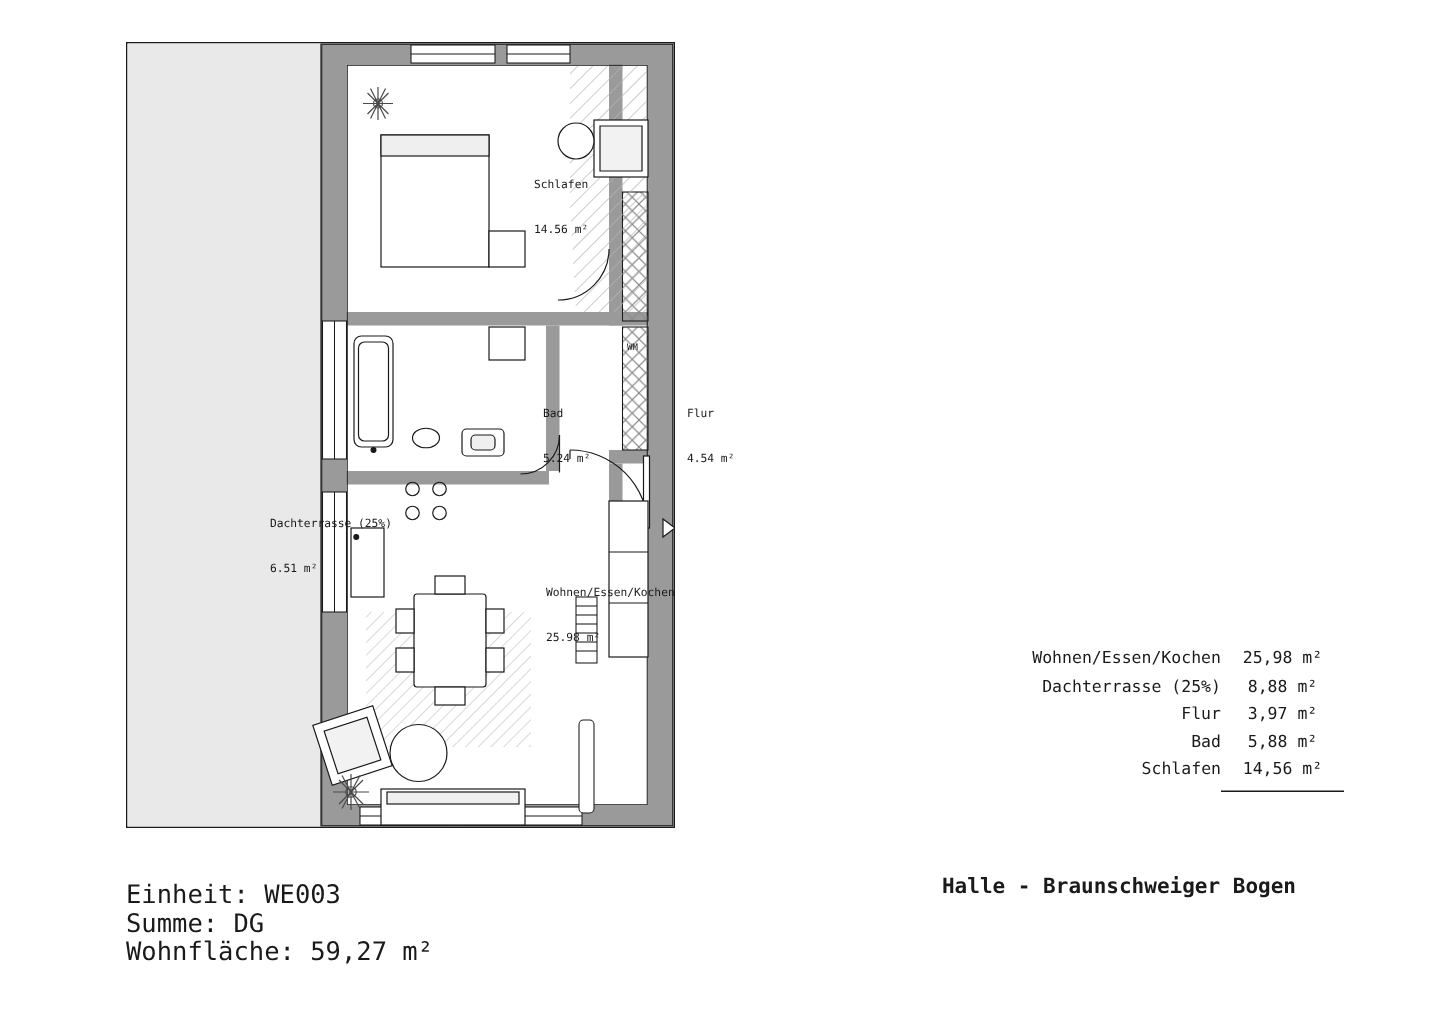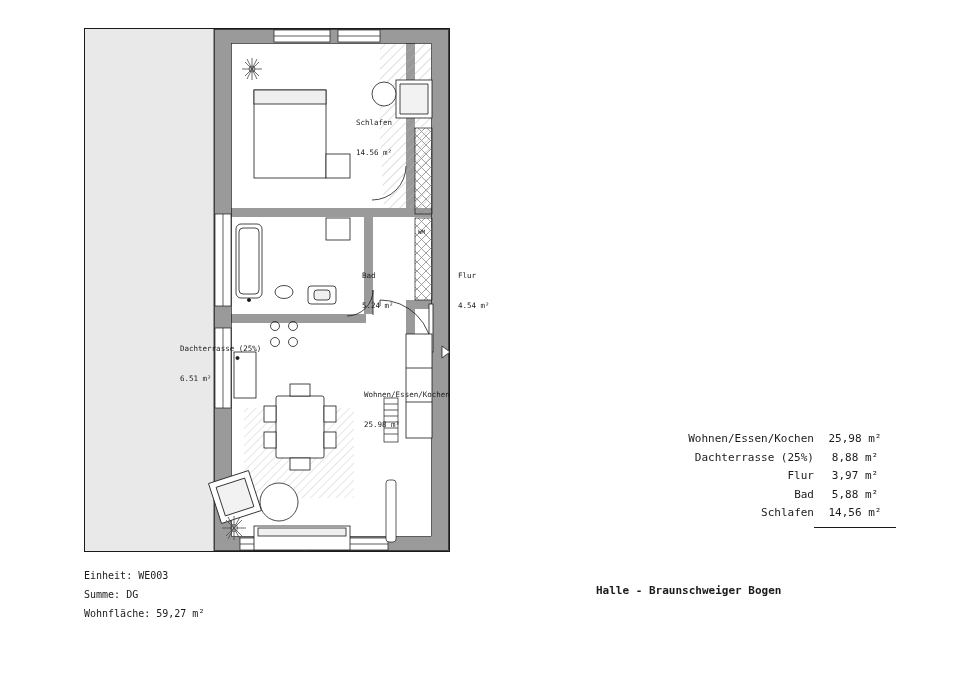--- a/index.html
+++ b/index.html
@@ -52,22 +52,22 @@
     position: absolute;
     left: 334px; top: 200px;
     font-size: 6px;
     font-family: "DejaVu Sans Mono", monospace;
   }
 
   
   #unit-info {
     position: absolute;
     left: 84px;
-    top: 566px;
-    font-size: 10px;
+    top: 588px;
+    font-size: 17px;
     line-height: 19px;
     letter-spacing: 0px;
   }
   #unit-info div { white-space: pre; }
 
   
   #schedule {
     position: absolute;
     right: 64px;
     top: 430px;
@@ -100,22 +100,22 @@
     font-weight: bold;
   }
   .sched-row.total .sched-name { padding-right: 0; }
 
   
   #titleblock {
     position: absolute;
     right: 64px;
     top: 582px;
     width: 300px;
-    text-align: left;
-    font-size: 11px;
+    text-align: center;
+    font-size: 14px;
     line-height: 18px;
   }
   #titleblock .tb-main { font-weight: bold; white-space: pre; }
   #titleblock .tb-sub { white-space: pre; }
 </style>
 </head>
 <body>
 
 <div class="stage">
 

